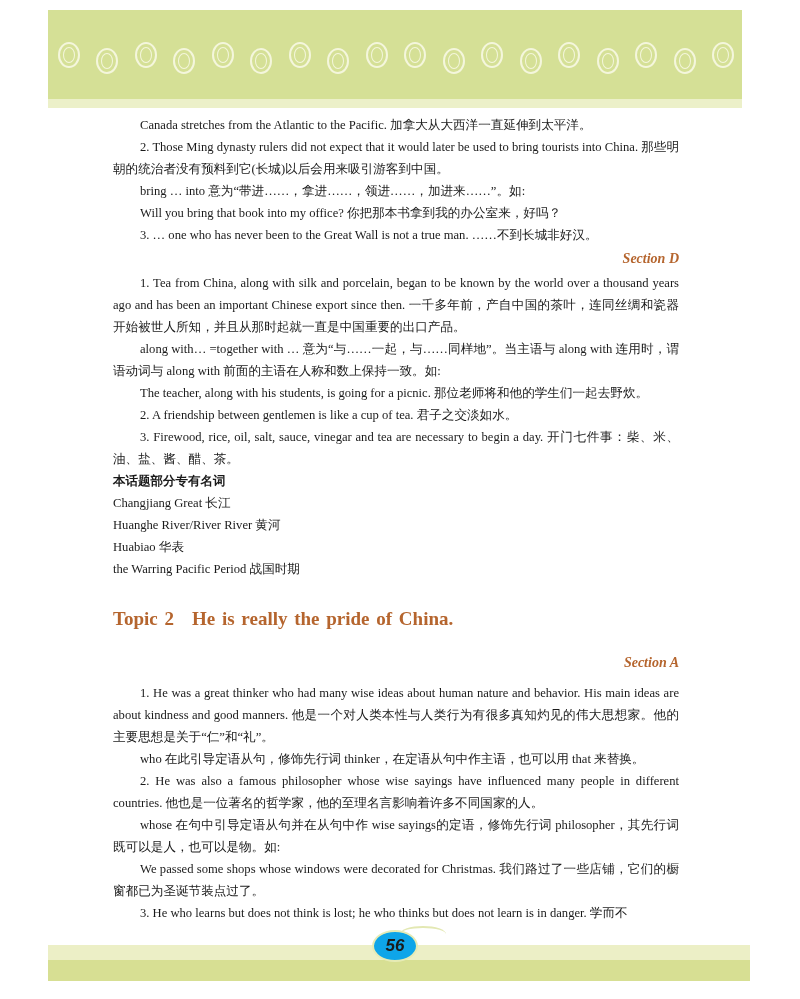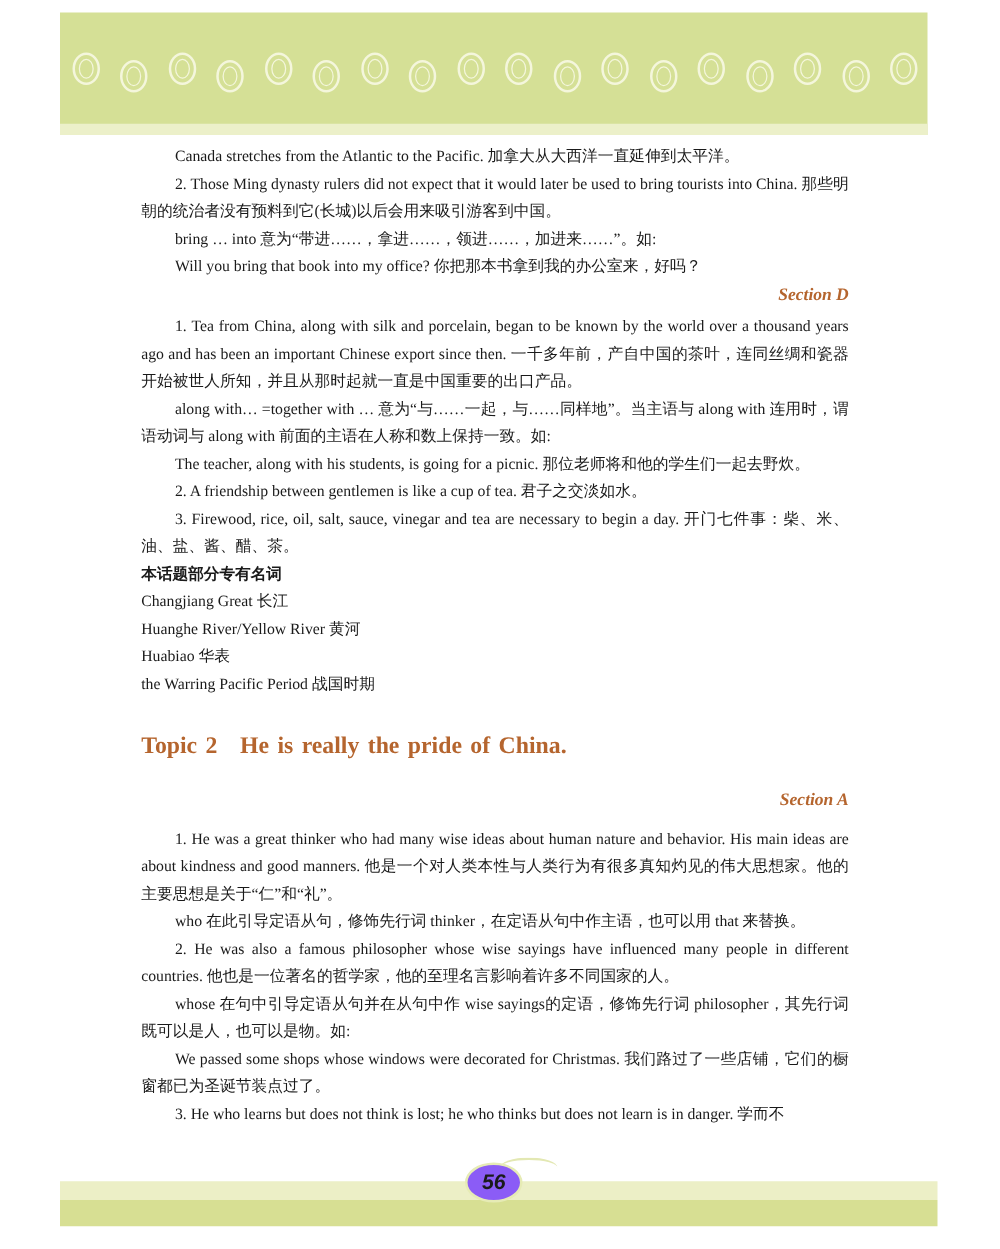--- a/index.html
+++ b/index.html
@@ -48,21 +48,21 @@
   .topic-title .num { margin-right: 18px; }
 
   .footer-light {
     position: absolute; left: 48px; top: 945px; width: 702px; height: 15px; background: #ecefc6;
   }
   .footer-dark {
     position: absolute; left: 48px; top: 960px; width: 702px; height: 21px; background: #d7df93;
   }
   .page-badge {
     position: absolute; left: 372px; top: 930px; width: 42px; height: 28px;
-    border-radius: 50%; background: #8b5cf6; border: 2px solid #e6ebb5;
+    border-radius: 50%; background: #0ea5e9; border: 2px solid #e6ebb5;
     display: flex; align-items: center; justify-content: center;
   }
   .page-badge span {
     font-family: "Liberation Sans", sans-serif; font-style: italic; font-weight: bold;
     font-size: 17px; color: #1a1a1a;
   }
   .swoosh {
     position: absolute; left: 400px; top: 926px; width: 46px; height: 14px;
     border-top: 2px solid #e3e8b3; border-radius: 50% 50% 0 0;
   }
@@ -94,35 +94,36 @@
   <div class="light-strip"></div>
 </div>
 
 <div class="content">
 
   <div>
     <p class="p indent">Canada stretches from the Atlantic to the Pacific. 加拿大从大西洋一直延伸到太平洋。</p>
     <p class="p indent">2. Those Ming dynasty rulers did not expect that it would later be used to bring tourists into China. 那些明朝的统治者没有预料到它(长城)以后会用来吸引游客到中国。</p>
     <p class="p indent">bring … into 意为“带进……，拿进……，领进……，加进来……”。如:</p>
     <p class="p indent">Will you bring that book into my office? 你把那本书拿到我的办公室来，好吗？</p>
+    <p class="p indent">3. … one who has never been to the Great Wall is not a true man. ……不到长城非好汉。</p>
   </div>
 
   <h3 class="section-head">Section D</h3>
   <div>
     <p class="p indent">1. Tea from China, along with silk and porcelain, began to be known by the world over a thousand years ago and has been an important Chinese export since then. 一千多年前，产自中国的茶叶，连同丝绸和瓷器开始被世人所知，并且从那时起就一直是中国重要的出口产品。</p>
     <p class="p indent">along with… =together with … 意为“与……一起，与……同样地”。当主语与 along with 连用时，谓语动词与 along with 前面的主语在人称和数上保持一致。如:</p>
     <p class="p indent">The teacher, along with his students, is going for a picnic. 那位老师将和他的学生们一起去野炊。</p>
     <p class="p indent">2. A friendship between gentlemen is like a cup of tea. 君子之交淡如水。</p>
     <p class="p indent">3. Firewood, rice, oil, salt, sauce, vinegar and tea are necessary to begin a day. 开门七件事：柴、米、油、盐、酱、醋、茶。</p>
   </div>
 
   <p class="p bold-cn">本话题部分专有名词</p>
   <div>
     <p class="p">Changjiang Great 长江</p>
-    <p class="p">Huanghe River/Yellow River 黄河</p>
+    <p class="p">Huanghe River/River River 黄河</p>
     <p class="p">Huabiao 华表</p>
     <p class="p">the Warring Pacific Period 战国时期</p>
   </div>
 
   <h2 class="topic-title">
     <span class="num">Topic 2</span><span>He is really the pride of China.</span>
   </h2>
 
   <h3 class="section-head">Section A</h3>
   <div style="margin-top:6px;">

